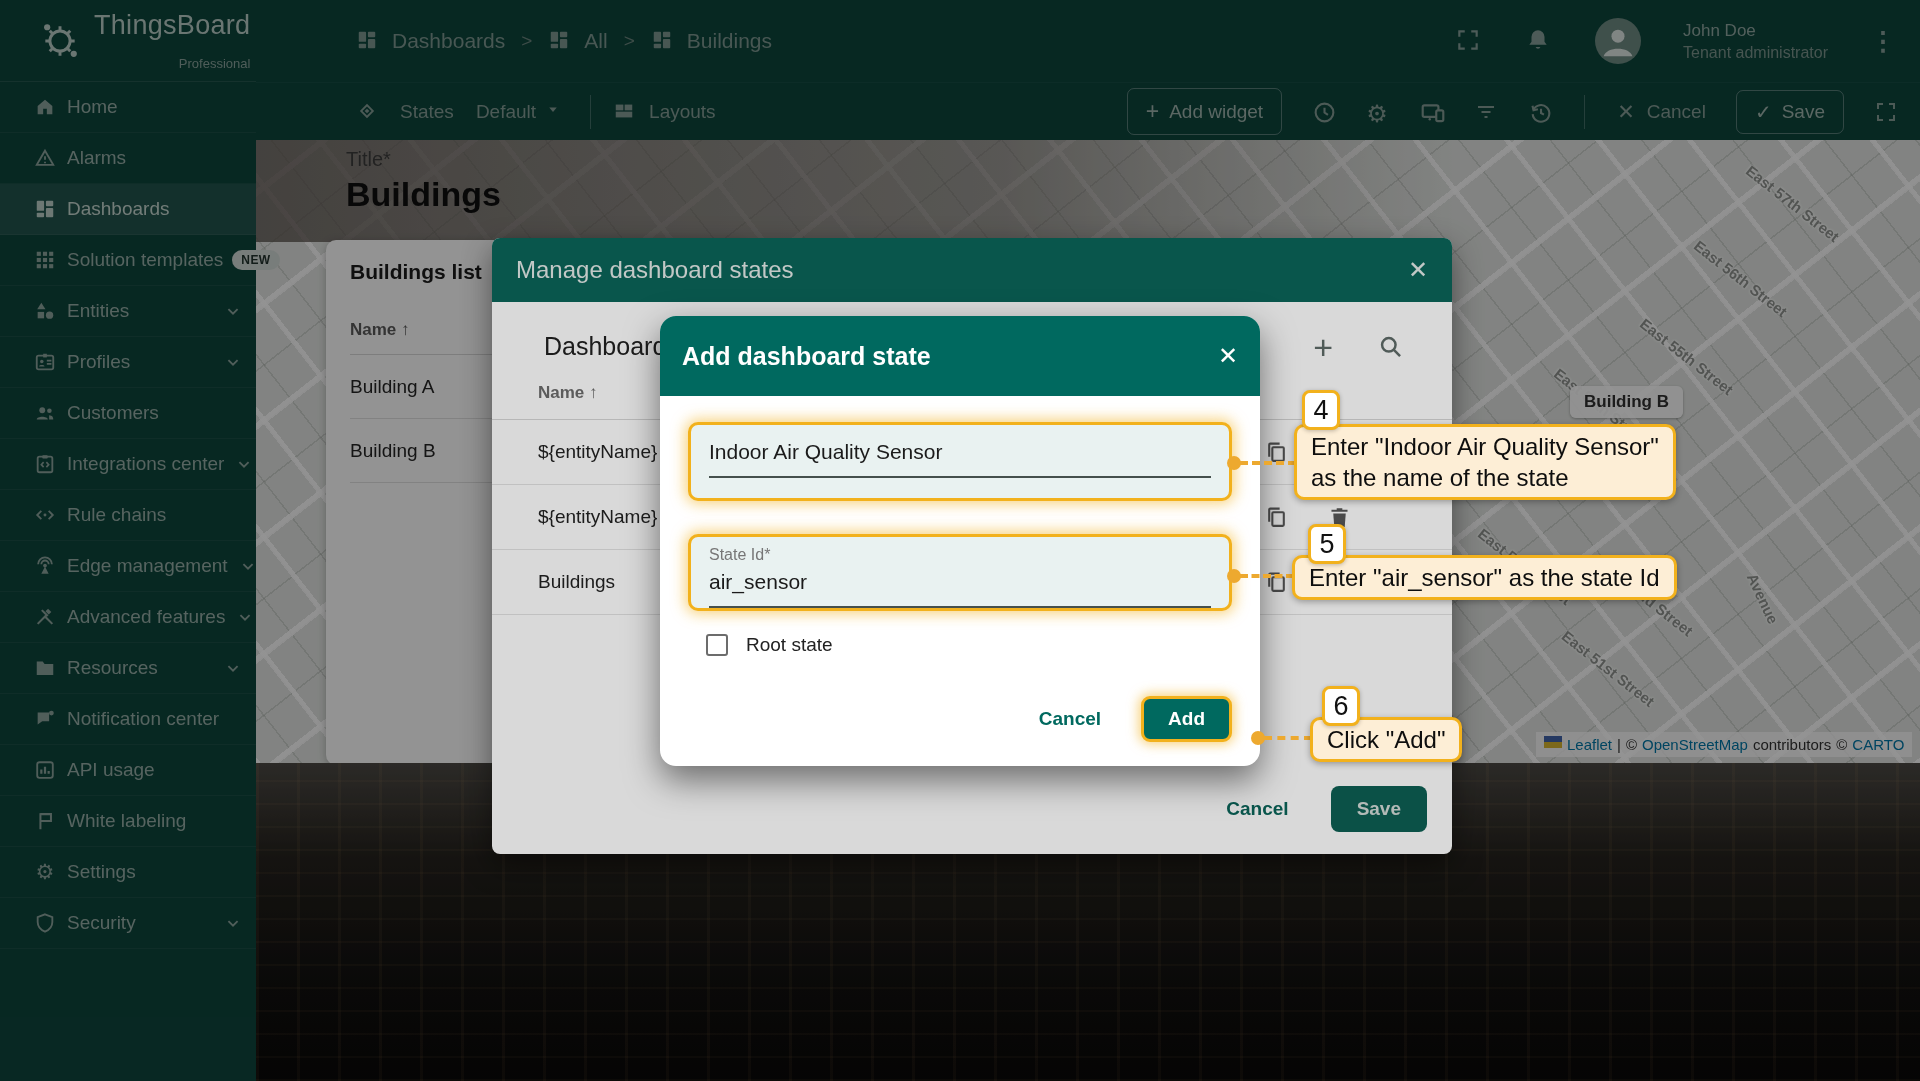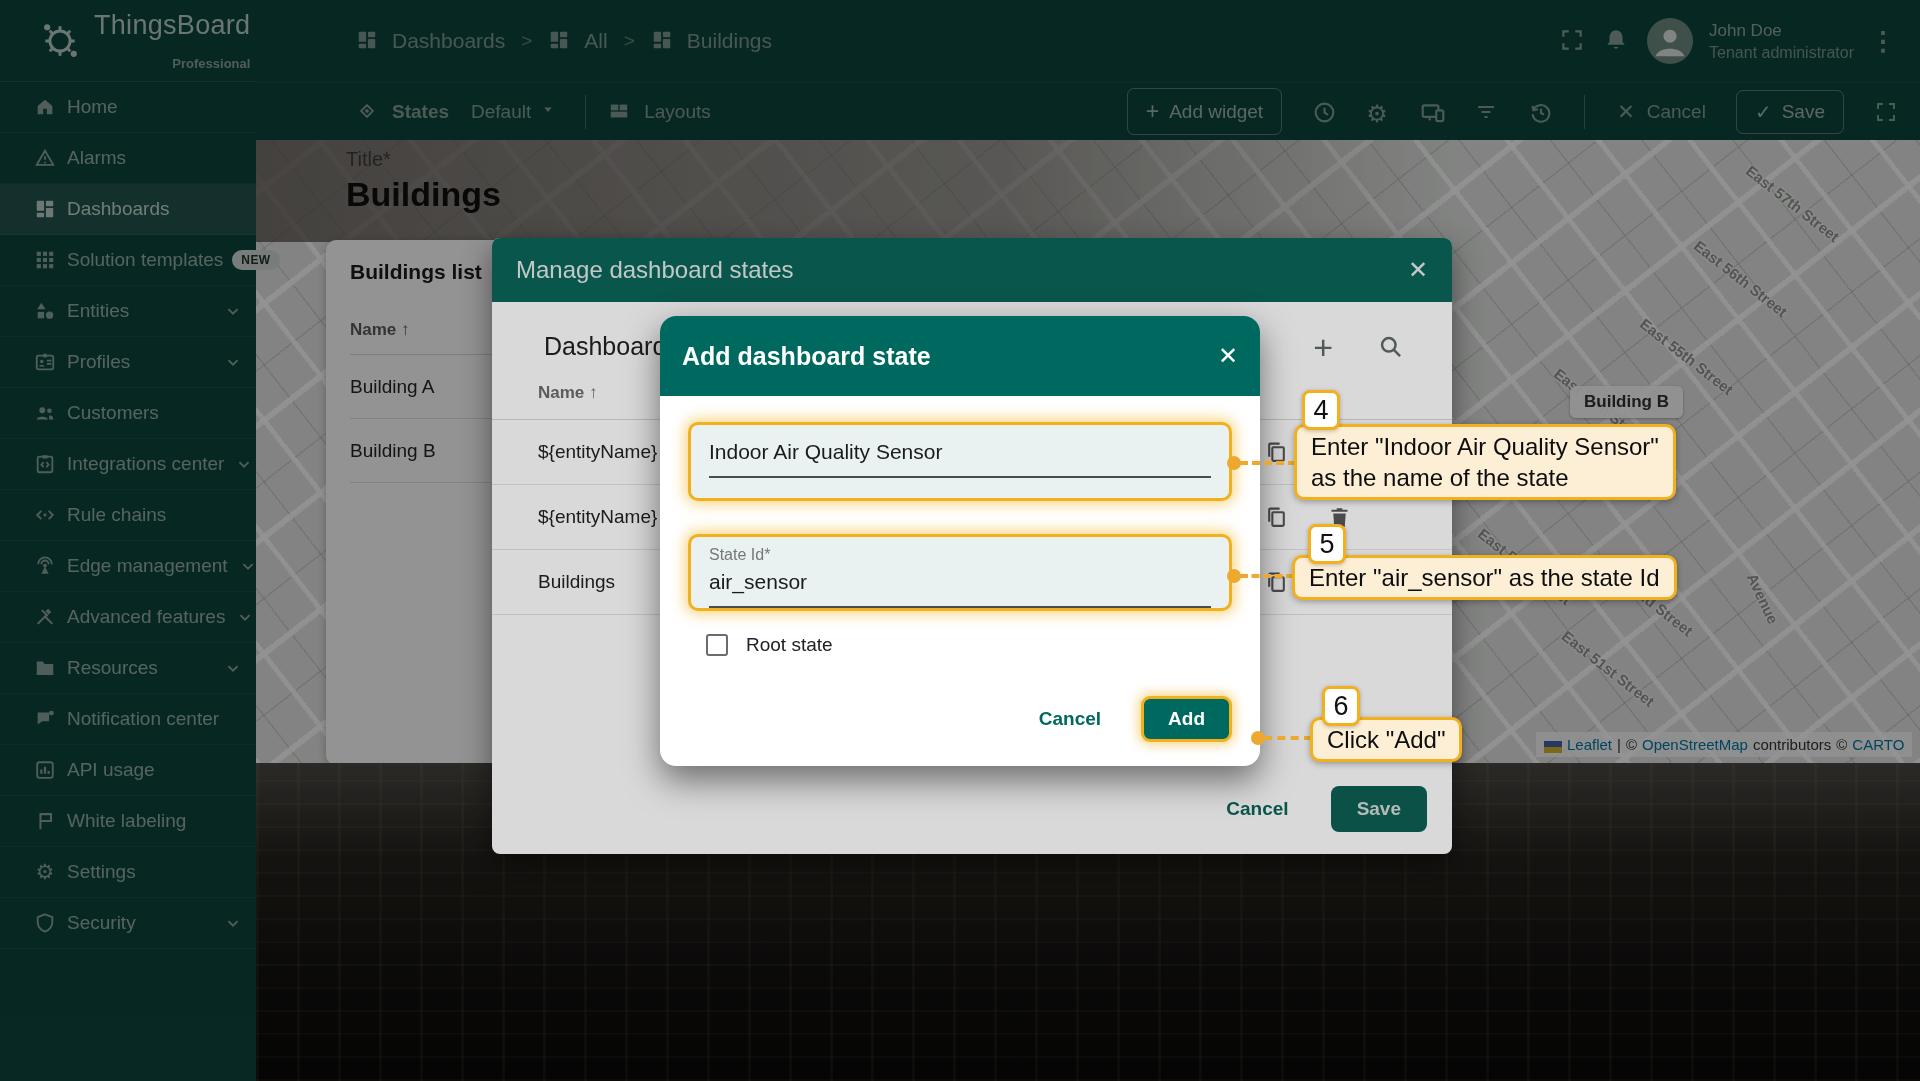--- a/index.html
+++ b/index.html
@@ -7,39 +7,39 @@
     font-family:"Liberation Sans", sans-serif; }
   #root { position:absolute; inset:0; width:1920px; height:1081px; }
   .abs { position:absolute; }
 
   
   #sidebar { left:0; top:0; width:256px; height:831px; background:#0e463d; z-index:1; }
   #logo { height:82px; display:flex; align-items:center; padding-left:38px;
     border-bottom:1px solid rgba(255,255,255,0.10); }
   #logo .brand { margin-left:12px; }
   #logo .brand .nm { color:#b9cdc7; font-size:27px; letter-spacing:0.3px; }
-  #logo .brand .ed { color:#8aa39c; font-size:13px; text-align:right; margin-top:15px;font-weight:bold; }
+  #logo .brand .ed { color:#8aa39c; font-size:13px; text-align:right; margin-top:15px; }
   .si { display:flex; align-items:center; gap:9px; height:51px; padding:0 12px 0 32px;
     border-bottom:1px solid rgba(255,255,255,0.055); color:#97aea7; font-size:19px; cursor:pointer; }
   .si .icon { width:26px; height:26px; display:flex; align-items:center; justify-content:center;
     color:#8da49d; flex:none; font-size:21px; }
   .si .lbl { flex:1; white-space:nowrap; }
   .si.active { background:rgba(255,255,255,0.085); color:#c6d7d1; }
   .si.active .icon { color:#bdd0ca; }
   .chev { width:22px; height:22px; color:#8da49d; flex:none; }
   .newbadge { background:#d2d9d6; color:#23342f; font-size:12px; font-weight:bold;
     padding:3px 9px; border-radius:10px; letter-spacing:0.4px; }
 
   
   #header { left:256px; top:0; width:1664px; height:82px; background:#0e463d; z-index:1;
     display:flex; align-items:center; }
   .crumb { display:flex; align-items:center; gap:12px; color:#7e9891; font-size:21px; }
   .crumb .icon { width:24px; height:24px; color:#7e9891; }
   .crumbsep { color:#6b857e; font-size:19px; margin:0 16px; }
-  #hdr-right { position:absolute; right:24px; top:0; height:82px; display:flex; align-items:center; gap:16px; }
+  #hdr-right { position:absolute; right:24px; top:0; height:82px; display:flex; align-items:center; gap:42px; }
   .hicon { width:28px; height:28px; color:#87a09a; }
   #avatar { width:46px; height:46px; border-radius:50%; background:#6f8b84; position:relative; overflow:hidden; }
   #user-txt .n { color:#90a7a1; font-size:17px; }
   #user-txt .r { color:#7b948d; font-size:16px; margin-top:3px; }
   .vdots { color:#87a09a; font-size:26px; font-weight:bold; letter-spacing:0; }
 
   
   #toolbar { left:256px; top:82px; width:1664px; height:58px; background:#0e463d; z-index:1;
     display:flex; align-items:center; border-top:1px solid rgba(255,255,255,0.04); }
   .tb-txt { color:#859d96; font-size:19px; }
@@ -68,21 +68,21 @@
     background:#ffffff; border-radius:10px; box-shadow:0 2px 8px rgba(0,0,0,0.25); padding:20px 24px; }
   #bldg-panel .pt { color:#1c1c1c; font-size:21px; font-weight:bold; }
   #bldg-panel .hdr { color:#5c5c5c; font-size:17px; font-weight:bold; margin-top:36px;
     padding-bottom:14px; border-bottom:1px solid #d9d9d9; }
   #bldg-panel .row { color:#262626; font-size:19px; height:64px; display:flex; align-items:center;
     border-bottom:1px solid #e2e2e2; }
   #bldg-label { position:absolute; left:1314px; top:246px; background:rgba(255,255,255,0.92);
     border-radius:6px; padding:6px 14px; color:#333; font-size:17px; font-weight:bold;
     box-shadow:0 1px 3px rgba(0,0,0,0.3); }
   #attribution { position:absolute; left:1280px; top:592px; background:rgba(255,255,255,0.78);
-    padding:4px 8px; font-size:15px; color:#333; display:flex; align-items:flex-end; gap:5px; }
+    padding:4px 8px; font-size:15px; color:#333; display:flex; align-items:flex-start; gap:5px; }
   #attribution .lnk { color:#0078A8; }
   #ua-flag { width:18px; height:12px; display:inline-block;
     background:linear-gradient(180deg,#4264ab 0 50%, #d8b630 50% 100%); }
   #darkcity { position:absolute; left:0; top:623px; width:1664px; height:318px;
     background:
       repeating-linear-gradient(90deg, rgba(255,196,120,0.06) 0 3px, transparent 3px 41px),
       repeating-linear-gradient(0deg, rgba(255,196,120,0.05) 0 2px, transparent 2px 23px),
       linear-gradient(180deg,#4d4a45 0%, #26231e 30%, #121110 70%, #0b0a09 100%); }
 
   
@@ -467,21 +467,21 @@
     </div>
   </div>
 
   <div id="toolbar" class="abs">
     <span class="tb-icon" style="margin-left:100px;">
         <svg width="22" height="22" viewBox="0 0 24 24">
           <rect x="7.5" y="7.5" width="9" height="9" transform="rotate(45 12 12)" fill="none" stroke="currentColor" stroke-width="2"></rect>
           <rect x="10.2" y="10.2" width="3.6" height="3.6" transform="rotate(45 12 12)" fill="currentColor"></rect>
         </svg>
       </span>
-    <span class="tb-txt" style="margin-left:12px; font-weight:bold;">States</span>
+    <span class="tb-txt" style="margin-left:20px; font-weight:normal;">States</span>
     <span class="tb-txt" style="margin-left:22px;">Default</span>
     <span class="tb-icon" style="margin-left:8px;">
         <svg width="18" height="18" viewBox="0 0 24 24">
           <path d="M7 10 h10 l-5 6 Z" fill="currentColor"></path>
         </svg>
       </span>
     <span class="tbdivider"></span>
     <span class="tb-icon">
         <svg width="22" height="22" viewBox="0 0 24 24" fill="currentColor">
           <rect x="3" y="5" width="8.3" height="6.3"></rect>

